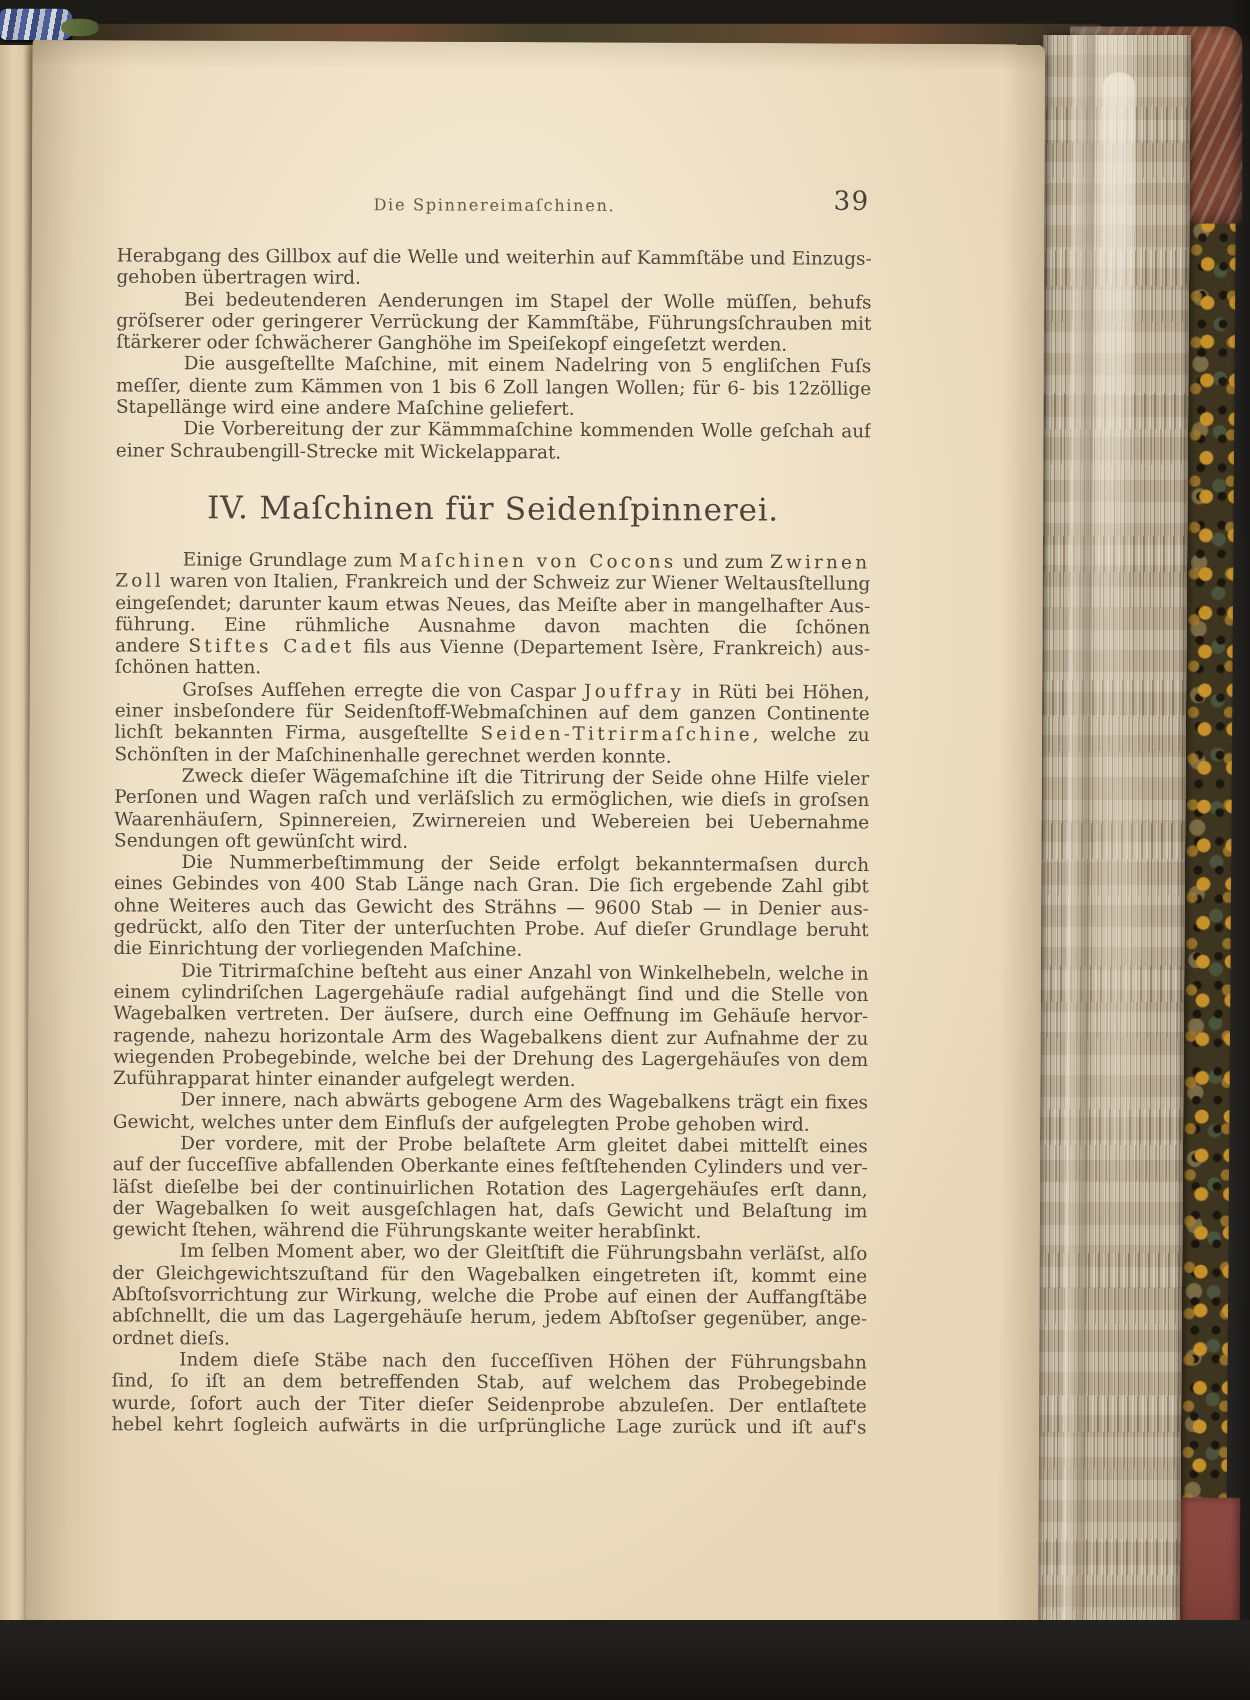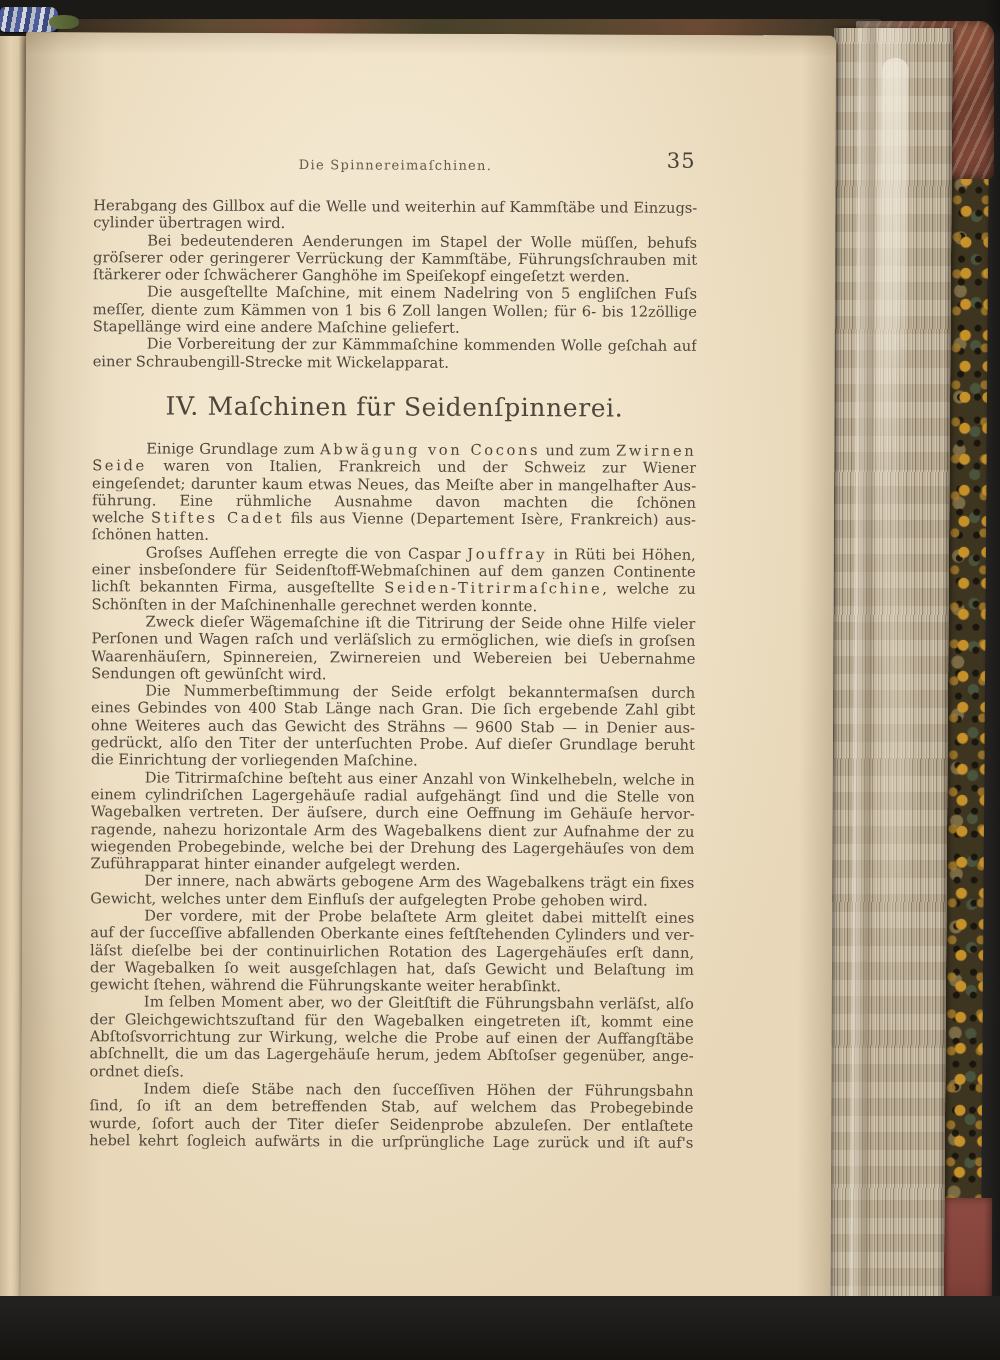--- a/index.html
+++ b/index.html
@@ -133,39 +133,39 @@
     <div class="mottle"></div>
     <div class="ridge"></div>
     <div class="notch"></div>
   </div>
   <div class="gutterleaf"></div>
 
   <div class="page">
     <div class="textcol">
       <div class="headrow">
         <div class="runhead">Die Spinnereimaſchinen.</div>
-        <div class="pagenum">35</div>
+        <div class="pagenum">39</div>
       </div>
       <div class="tbody">
           <div class="tline"><span>Herabgang des Gillbox auf die Welle und weiterhin auf Kammſtäbe und Einzugs-</span></div>
-          <div class="tline endl"><span>cylinder übertragen wird.</span></div>
+          <div class="tline endl"><span>gehoben übertragen wird.</span></div>
           <div class="tline ind"><span>Bei bedeutenderen Aenderungen im Stapel der Wolle müſſen, behufs</span></div>
           <div class="tline"><span>gröſserer oder geringerer Verrückung der Kammſtäbe, Führungsſchrauben mit</span></div>
           <div class="tline endl"><span>ſtärkerer oder ſchwächerer Ganghöhe im Speiſekopf eingeſetzt werden.</span></div>
           <div class="tline ind"><span>Die ausgeſtellte Maſchine, mit einem Nadelring von 5 engliſchen Fuſs Durch-</span></div>
           <div class="tline"><span>meſſer, diente zum Kämmen von 1 bis 6 Zoll langen Wollen; für 6- bis 12zöllige</span></div>
           <div class="tline endl"><span>Stapellänge wird eine andere Maſchine geliefert.</span></div>
           <div class="tline ind"><span>Die Vorbereitung der zur Kämmmaſchine kommenden Wolle geſchah auf</span></div>
           <div class="tline endl"><span>einer Schraubengill-Strecke mit Wickelapparat.</span></div>
           <div class="sec-head">IV. Maſchinen für Seidenſpinnerei.</div>
-          <div class="tline ind"><span>Einige Grundlage zum </span><span class="sperr">Abwägung von Cocons</span><span> und zum </span><span class="sperr">Zwirnen von</span></div>
-          <div class="tline"><span class="sperr">Seide</span><span> waren von Italien, Frankreich und der Schweiz zur Wiener Weltausſtellung</span></div>
+          <div class="tline ind"><span>Einige Grundlage zum </span><span class="sperr">Maſchinen von Cocons</span><span> und zum </span><span class="sperr">Zwirnen von</span></div>
+          <div class="tline"><span class="sperr">Zoll</span><span> waren von Italien, Frankreich und der Schweiz zur Wiener Weltausſtellung</span></div>
           <div class="tline"><span>eingeſendet; darunter kaum etwas Neues, das Meiſte aber in mangelhafter Aus-</span></div>
           <div class="tline"><span>führung. Eine rühmliche Ausnahme davon machten die ſchönen </span><span class="sperr">Seidenhaſpel</span><span>,</span></div>
-          <div class="tline"><span>welche </span><span class="sperr">Stiftes Cadet</span><span> fils aus Vienne (Departement Isère, Frankreich) aus-</span></div>
+          <div class="tline"><span>andere </span><span class="sperr">Stiftes Cadet</span><span> fils aus Vienne (Departement Isère, Frankreich) aus-</span></div>
           <div class="tline endl"><span>ſchönen hatten.</span></div>
           <div class="tline ind"><span>Groſses Aufſehen erregte die von Caspar </span><span class="sperr">Jouffray</span><span> in Rüti bei Höhen,</span></div>
           <div class="tline"><span>einer insbeſondere für Seidenſtoff-Webmaſchinen auf dem ganzen Continente rühm-</span></div>
           <div class="tline"><span>lichſt bekannten Firma, ausgeſtellte </span><span class="sperr">Seiden-Titrirmaſchine</span><span>, welche zu dem</span></div>
           <div class="tline endl"><span>Schönſten in der Maſchinenhalle gerechnet werden konnte.</span></div>
           <div class="tline ind"><span>Zweck dieſer Wägemaſchine iſt die Titrirung der Seide ohne Hilfe vieler</span></div>
           <div class="tline"><span>Perſonen und Wagen raſch und verläſslich zu ermöglichen, wie dieſs in groſsen</span></div>
           <div class="tline"><span>Waarenhäuſern, Spinnereien, Zwirnereien und Webereien bei Uebernahme ganzer</span></div>
           <div class="tline endl"><span>Sendungen oft gewünſcht wird.</span></div>
           <div class="tline ind"><span>Die Nummerbeſtimmung der Seide erfolgt bekanntermaſsen durch Abwägung</span></div>

